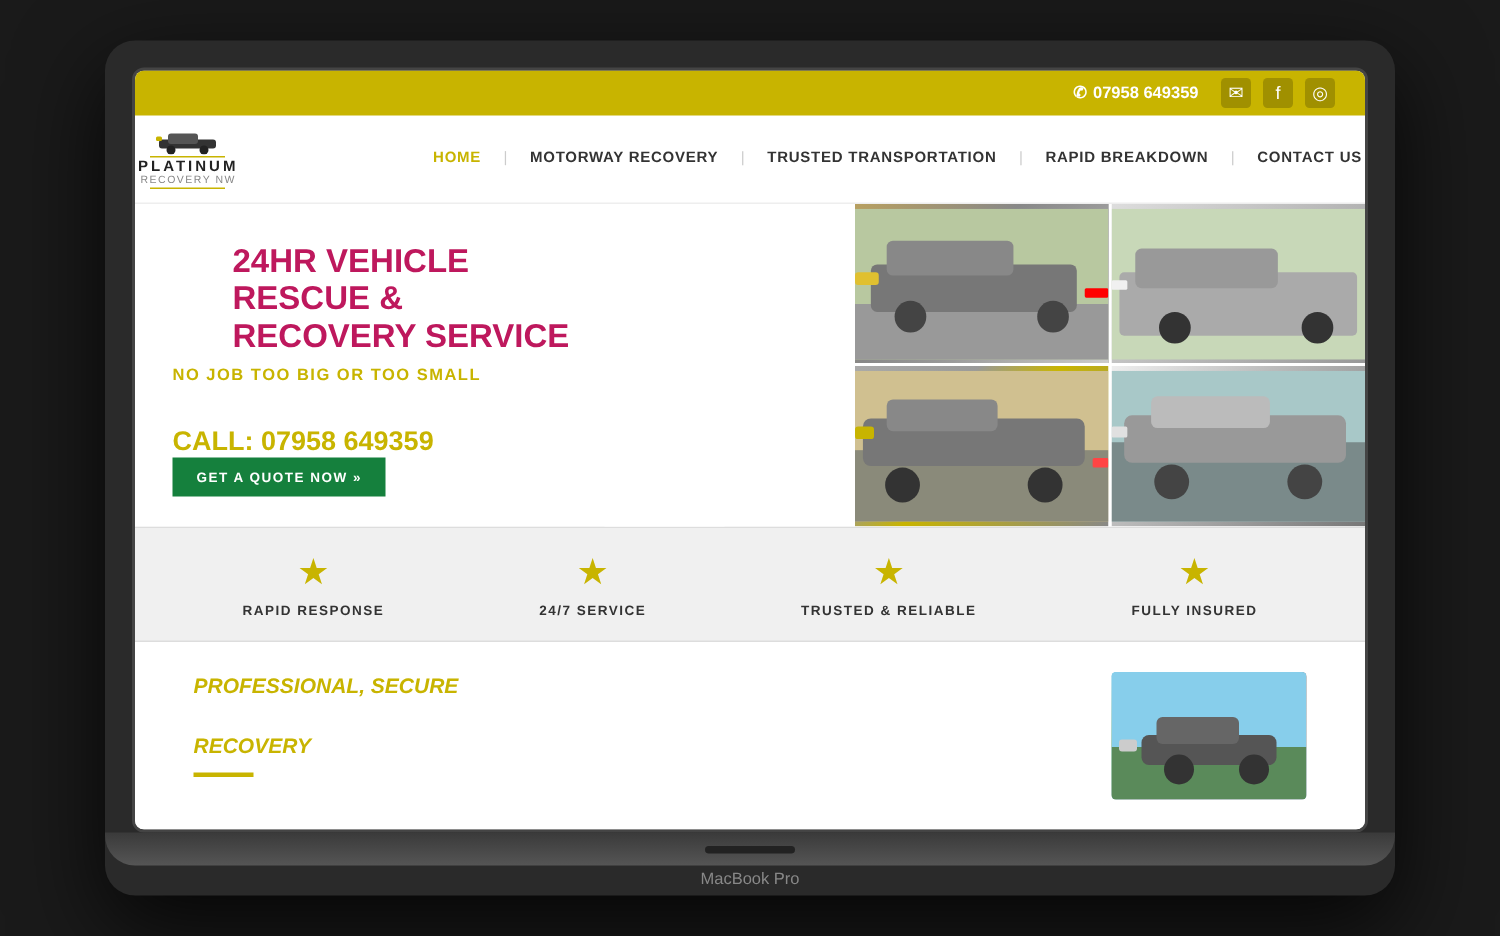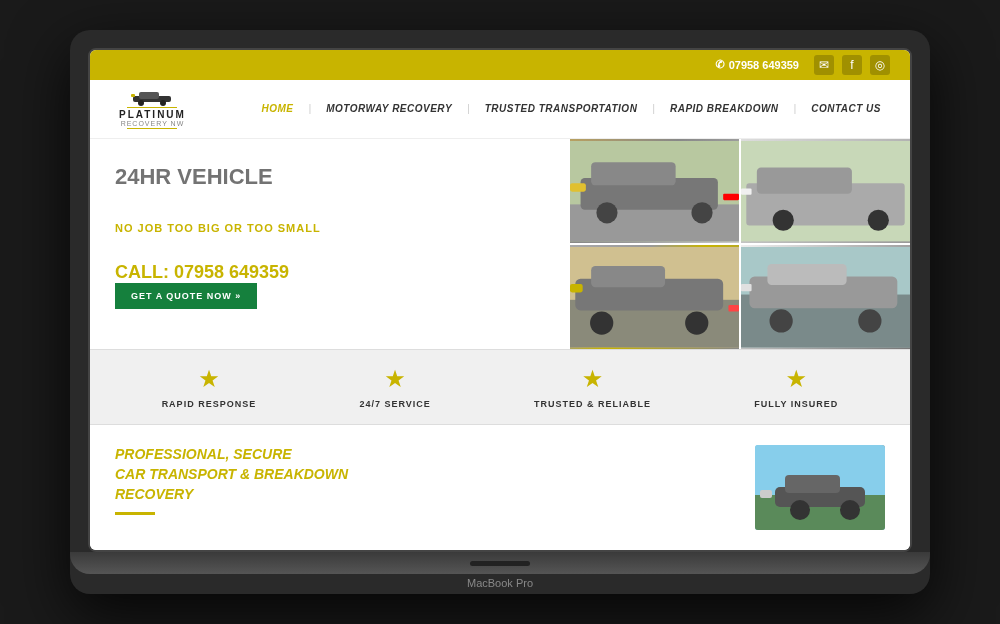--- a/index.html
+++ b/index.html
@@ -94,21 +94,21 @@
       display: flex;
       align-items: center;
       justify-content: center;
     }
 
     
     .nav {
       display: flex;
       justify-content: space-between;
       align-items: center;
-      padding: 8px 29px;
+      padding: 8px 2px;
       border-bottom: 1px solid #eee;
     }
 
     .logo-area {
       display: flex;
       flex-direction: column;
       align-items: center;
     }
 
     .logo-text-main {
@@ -129,21 +129,20 @@
       width: 50px;
       height: 1px;
       background: #c8b400;
       margin: 1px 0;
     }
 
     .nav-links {
       display: flex;
       gap: 15px;
       align-items: center;
-      font-style: italic;
     }
 
     .nav-link {
       font-size: 10px;
       color: #333;
       text-decoration: none;
       font-weight: 600;
       letter-spacing: 0.5px;
     }
 
@@ -167,24 +166,25 @@
 
     .hero-content {
       flex: 1;
       padding: 25px 25px 20px 25px;
       z-index: 2;
     }
 
     .hero-title {
       font-size: 22px;
       font-weight: 900;
-      color: #737373;
+      color: #be185d;
       line-height: 1.15;
       margin-bottom: 8px;
       text-transform: uppercase;
+      margin-left: 40px;
     }
 
     .hero-subtitle {
       font-size: 11px;
       color: #c8b400;
       font-weight: 700;
       text-transform: uppercase;
       letter-spacing: 1px;
       margin-bottom: 28px;
     }
@@ -296,21 +296,21 @@
       font-size: 9px;
       font-weight: 800;
       letter-spacing: 1px;
       color: #333;
       text-transform: uppercase;
     }
 
     
     .bottom-section {
       display: flex;
-      padding: 20px 25px;
+      padding: 20px 39px;
       gap: 20px;
       align-items: flex-start;
       background: #fff;
     }
 
     .bottom-text {
       flex: 1;
     }
 
     .bottom-title {
@@ -389,21 +389,22 @@
           <span class="nav-sep">|</span>
           <a class="nav-link">CONTACT US</a>
         </div>
       </div>
 
       <div class="hero">
         <div class="hero-diagonal"></div>
         <div class="hero-content">
           <div class="hero-title">
             <span>24HR VEHICLE</span><br>
-            <br>
+            <span>RESCUE &amp;</span><br>
+            <span>RECOVERY SERVICE</span>
           </div>
           <div class="hero-subtitle">NO JOB TOO BIG OR TOO SMALL</div>
           <div class="hero-phone">CALL: 07958 649359</div>
           <button class="hero-btn">GET A QUOTE NOW »</button>
         </div>
         <div class="hero-images">
           <div class="hero-img">
             <div class="car-img-1">
               <svg viewBox="0 0 160 95" width="100%" height="100%" xmlns="http://www.w3.org/2000/svg">
                 <rect width="160" height="95" fill="#b8c8a0"></rect>
@@ -475,21 +476,21 @@
         <div class="feature-item">
           <span class="feature-star">★</span>
           <span class="feature-label">FULLY INSURED</span>
         </div>
       </div>
 
       <div class="bottom-section">
         <div class="bottom-text">
           <div class="bottom-title">
             <span>PROFESSIONAL, SECURE</span><br>
-            <span>CAR TRANSPORT &amp; BREAKDOWN</span><br>
+            <br>
             <span>RECOVERY</span>
           </div>
           <div class="bottom-underline"></div>
         </div>
         <div class="bottom-image">
           <svg viewBox="0 0 130 85" width="100%" height="100%" xmlns="http://www.w3.org/2000/svg">
             <rect width="130" height="85" fill="#87ceeb"></rect>
             <rect x="0" y="50" width="130" height="35" fill="#5a8a5a"></rect>
             <rect x="20" y="42" width="90" height="20" rx="5" fill="#555"></rect>
             <rect x="30" y="30" width="55" height="18" rx="4" fill="#666"></rect>

